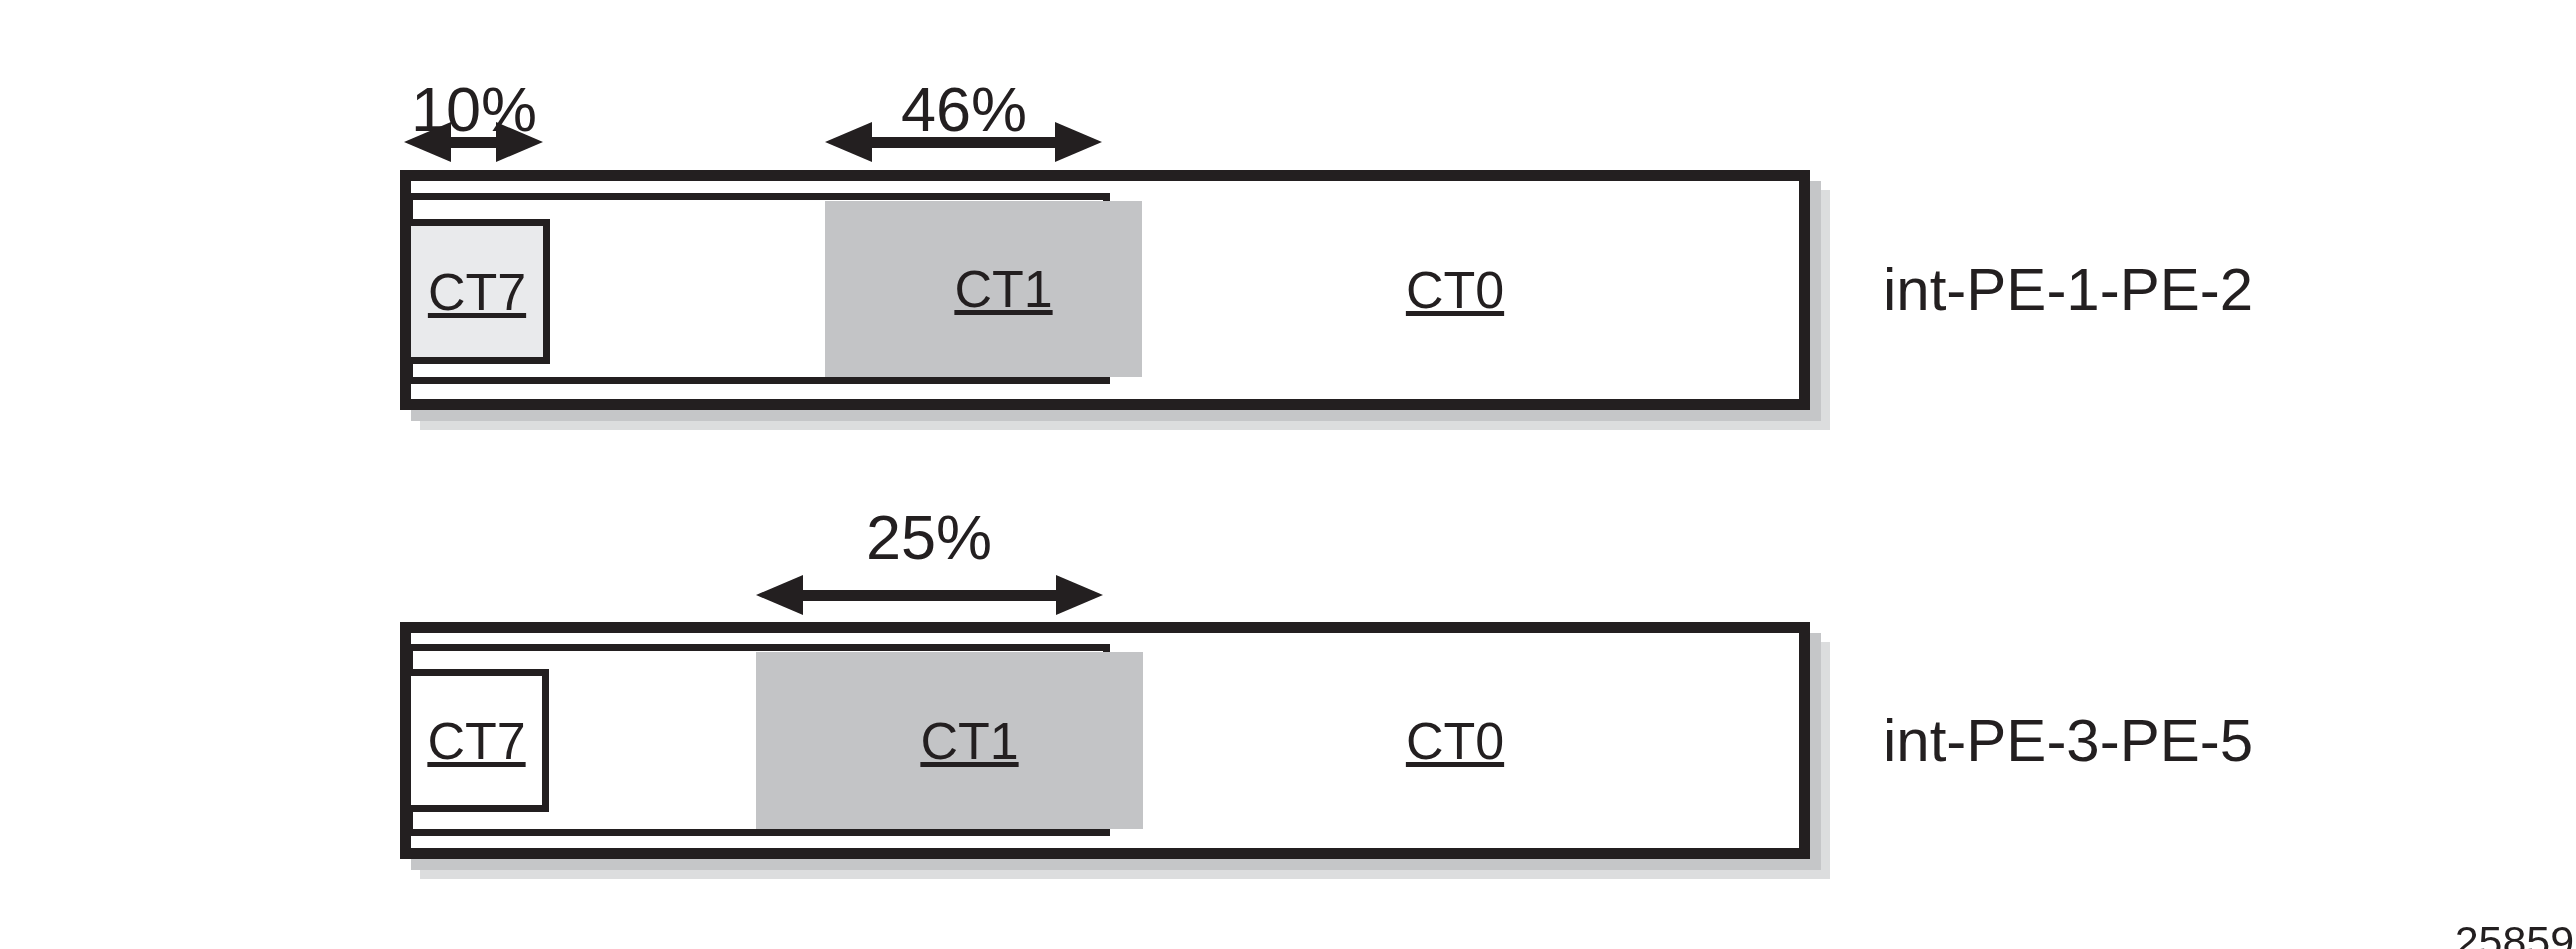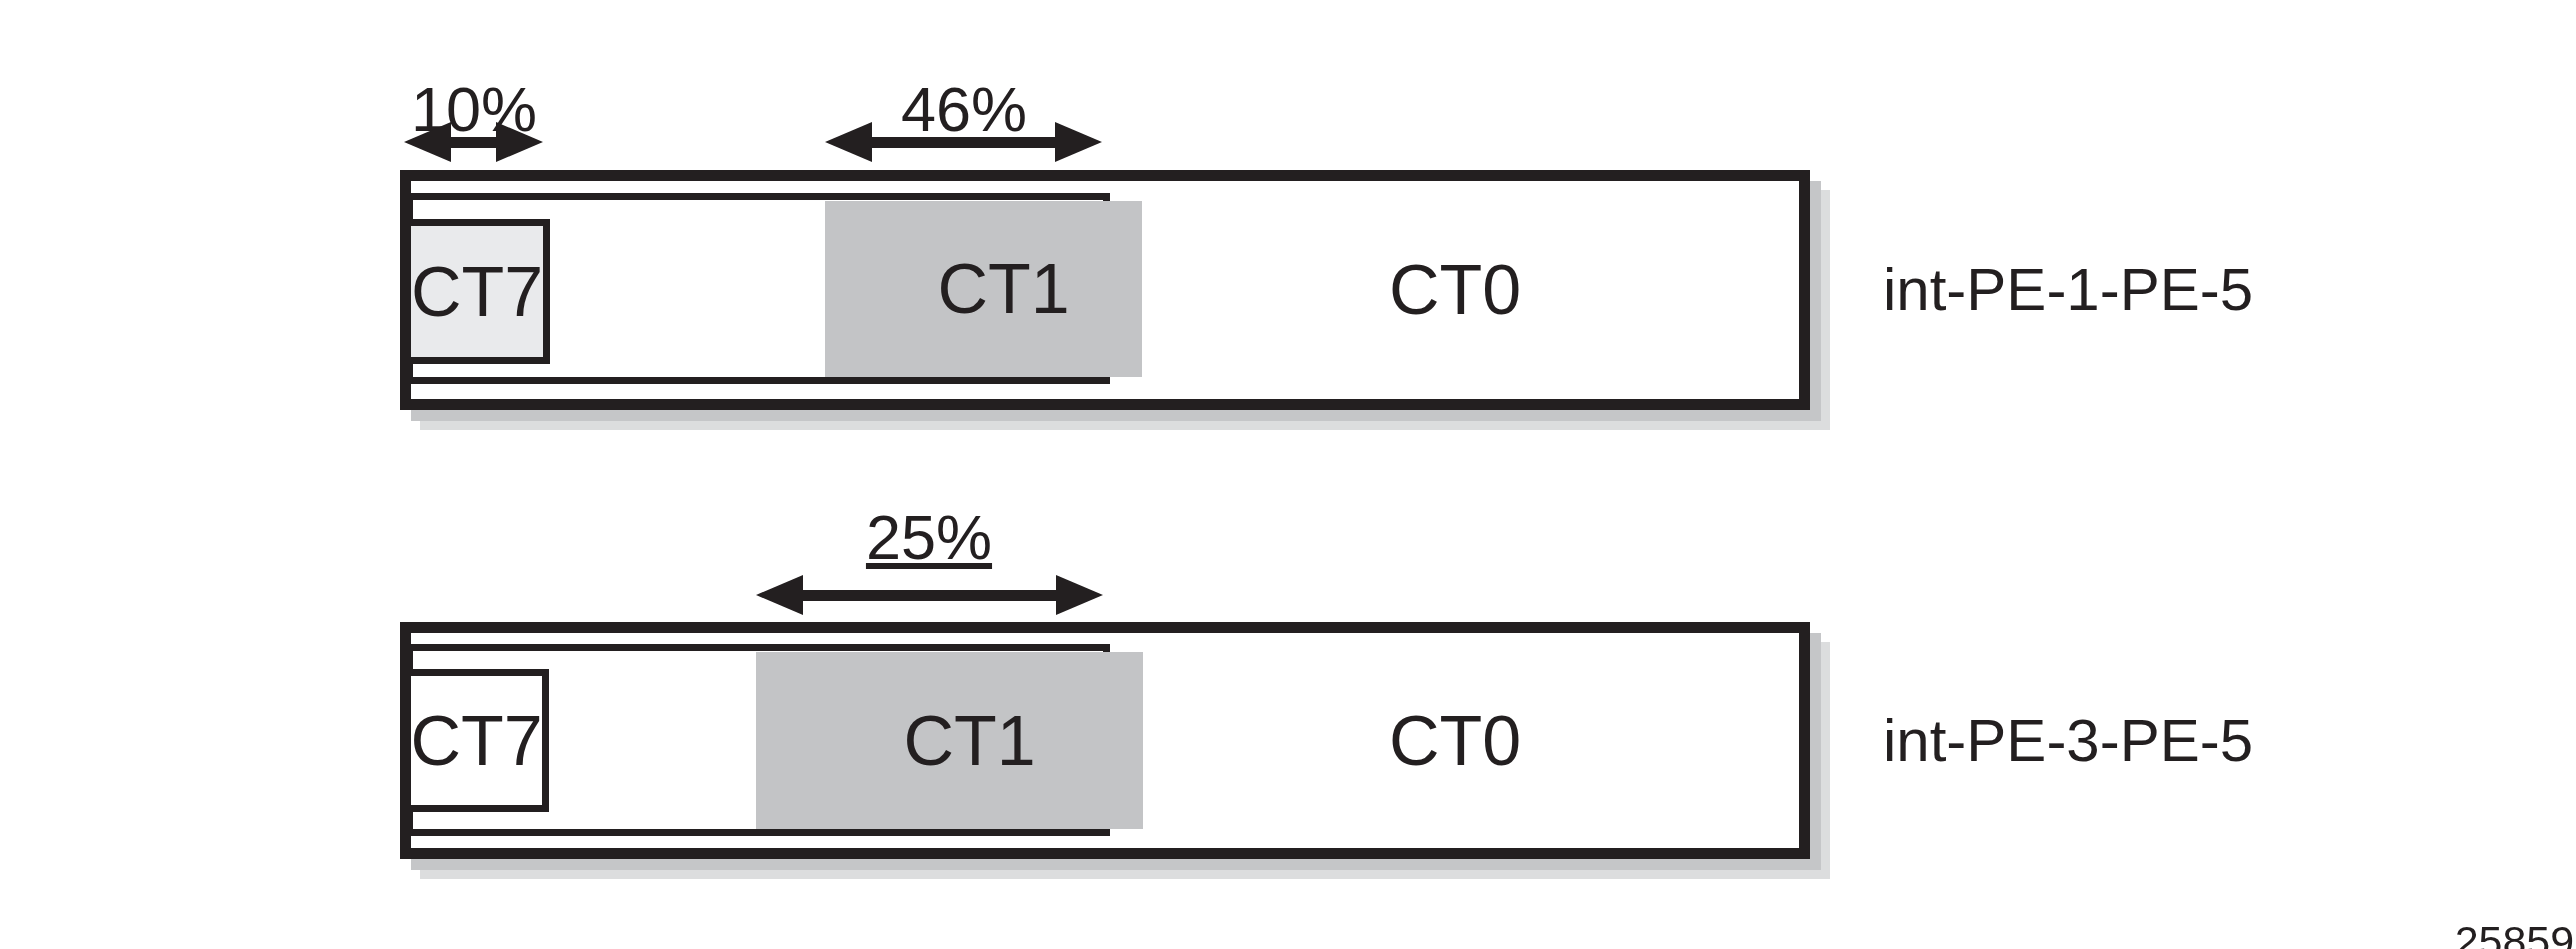--- a/index.html
+++ b/index.html
@@ -24,21 +24,21 @@
 
   
   .pct-label{
     position:absolute;
     transform:translateX(-50%);
     font-size:63px;line-height:1;
     white-space:nowrap;
     color:var(--ink);
   }
   .bar-1 .pct-label{top:54px;margin-top:24px;}
-  .bar-2 .pct-label{top:506px;text-decoration:underline;}
+  .bar-2 .pct-label{top:506px;}
 
   
   .arrow{
     position:absolute;height:40px;
     display:flex;align-items:center;
   }
   .bar-1 .arrow{top:122px;}
   .bar-2 .arrow{top:575px;}
   .ah{width:0;height:0;flex:0 0 auto;
     border-top:20px solid transparent;
@@ -88,21 +88,21 @@
   .bar-2 .ct7-box{top:669px;height:143px;background:var(--box-fill);}
 
   
   .ct0-label{
     position:absolute;left:1110px;width:690px;
     display:flex;align-items:center;justify-content:center;
   }
   .bar-1 .ct0-label{top:170px;height:240px;}
   .bar-2 .ct0-label{top:622px;height:237px;}
 
-  .ct-text{font-size:70px;line-height:1;color:var(--ink);white-space:nowrap;}
+  .ct-text{font-size:52px;line-height:1;color:var(--ink);white-space:nowrap;text-decoration:underline;}
 
   
   .if-label{
     position:absolute;left:1883px;
     display:flex;align-items:center;
     font-size:60px;line-height:1;white-space:nowrap;
     color:var(--ink);
   }
   .bar-1 .if-label{top:170px;height:240px;}
   .bar-2 .if-label{top:622px;height:237px;}
@@ -136,21 +136,21 @@
     <div class="inner-box"></div>
     <div class="ct1-block" style="left: 825px; width: 277px;">
       <span class="ct-text">CT1</span>
     </div>
     <div class="ct7-box" style="width: 146px;">
       <span class="ct-text">CT7</span>
     </div>
     <div class="ct0-label">
       <span class="ct-text">CT0</span>
     </div>
-    <div class="if-label">int-PE-1-PE-5</div>
+    <div class="if-label">int-PE-1-PE-2</div>
   </section>
 
   <section class="bar-group bar-2">
     <div class="pct-label ct1-pct" style="left: 929px;">25%</div>
     <div class="arrow ct1-arrow" style="left: 756px; width: 347px;">
       <i class="ah left"></i>
         <i class="shaft"></i>
         <i class="ah right"></i>
     </div>
 

